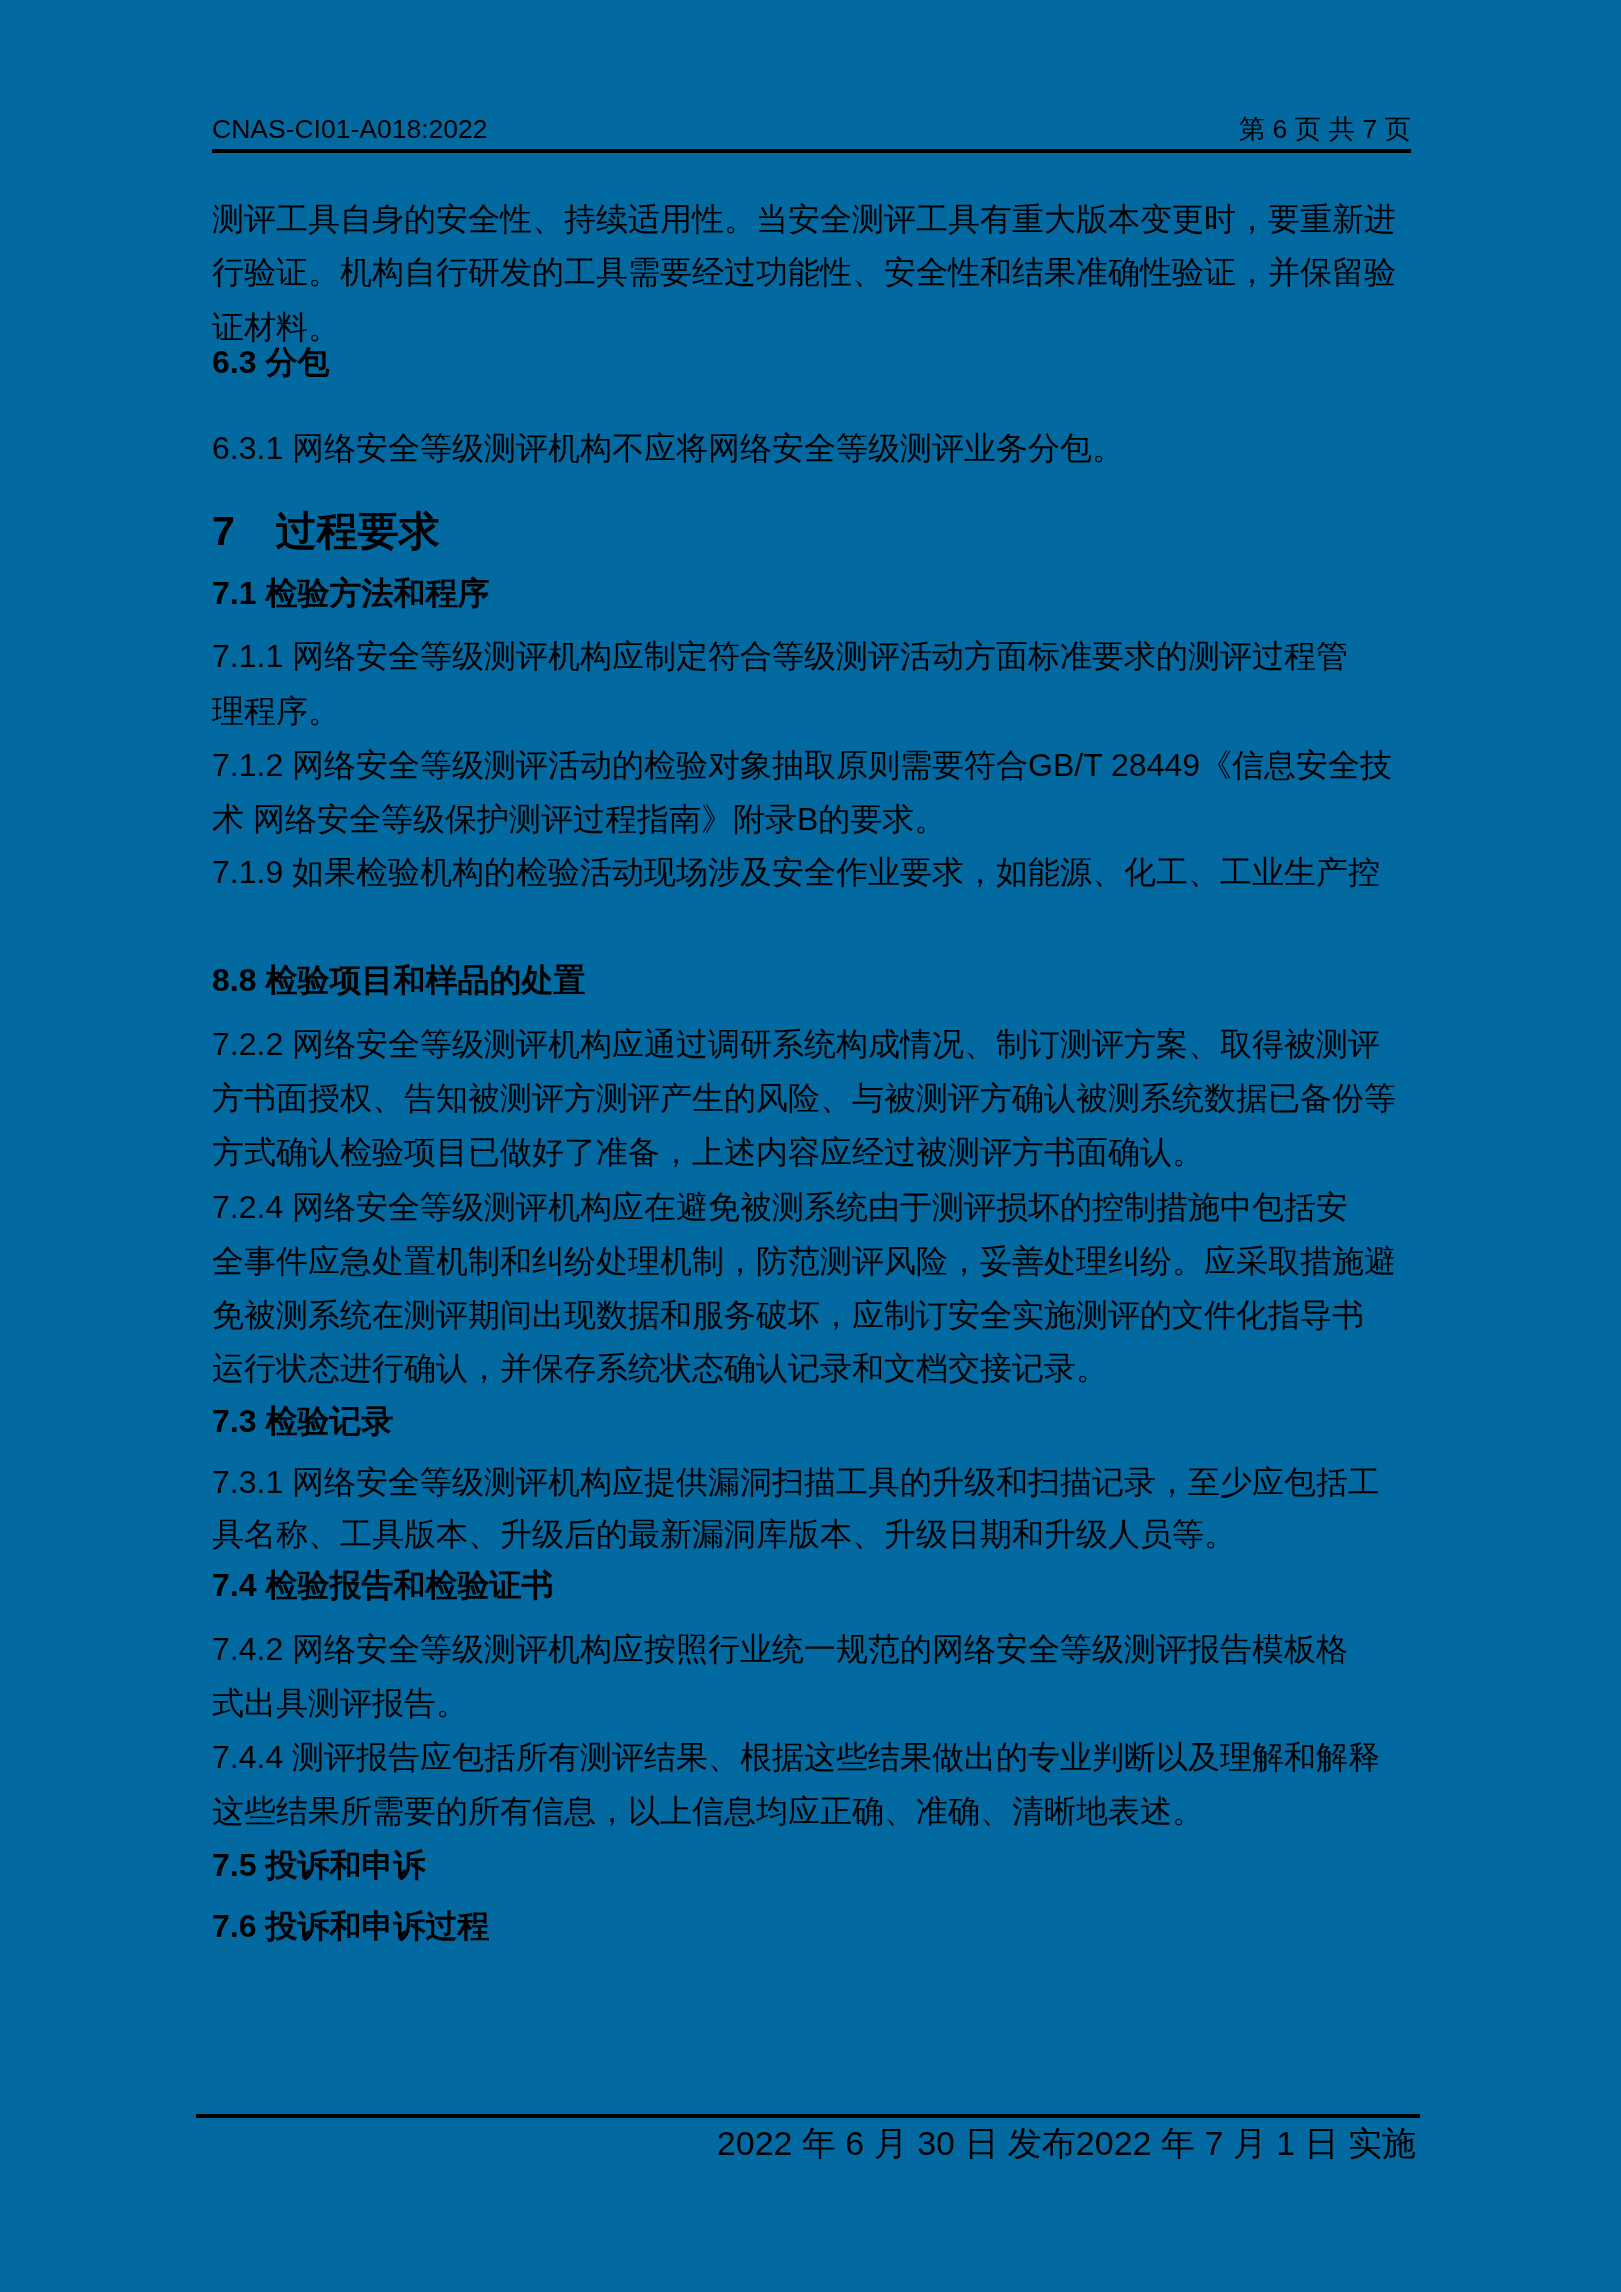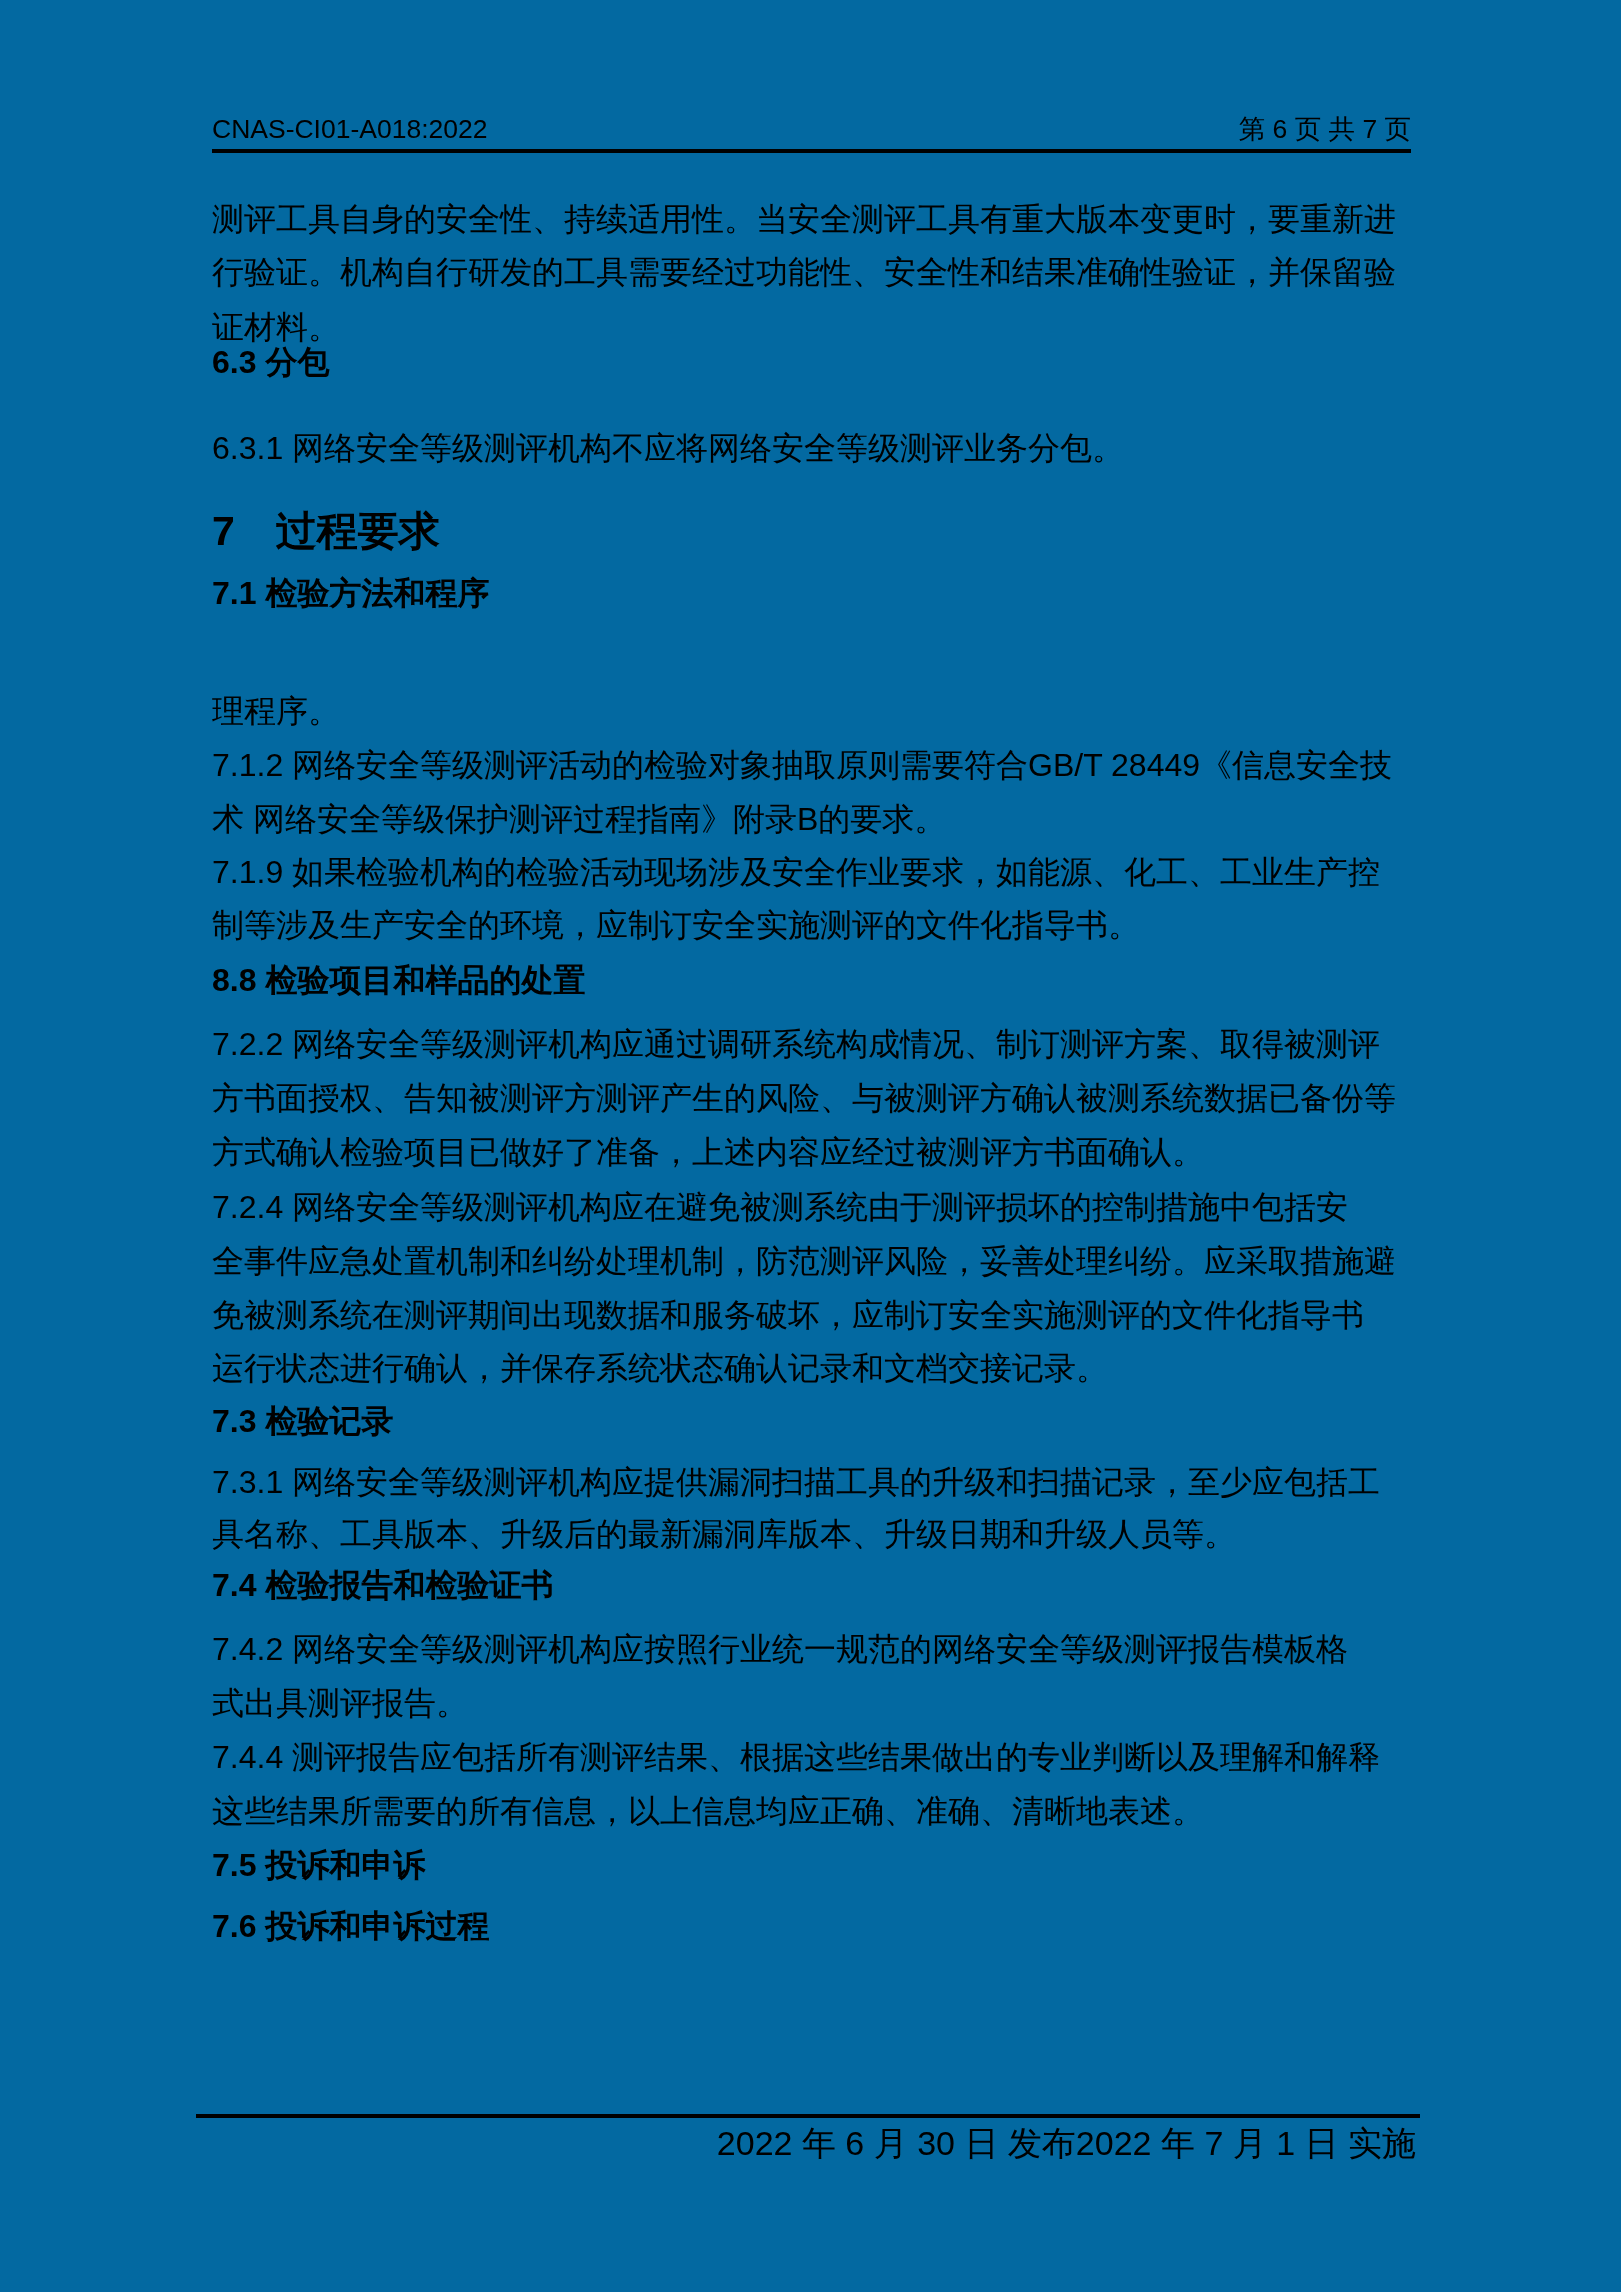--- a/index.html
+++ b/index.html
@@ -76,25 +76,25 @@
   </div>
   <div class="header-rule"></div>
 
   <div class="line body-line" style="top:255px">行验证。机构自行研发的工具需要经过功能性、安全性和结果准确性验证，并保留验</div>
   <div class="line body-line" style="top:202px">测评工具自身的安全性、持续适用性。当安全测评工具有重大版本变更时，要重新进</div>
   <div class="line body-line" style="top:310px">证材料。</div>
   <div class="line h2-line" style="top:345px">6.3 分包</div>
   <div class="line body-line" style="top:431px">6.3.1 网络安全等级测评机构不应将网络安全等级测评业务分包。</div>
   <div class="line h1-line" style="top:493px">7　过程要求</div>
   <div class="line h2-line" style="top:576px">7.1 检验方法和程序</div>
+  <div class="line body-line" style="top:639px">7.1.1 网络安全等级测评机构应制定符合等级测评活动方面标准要求的测评过程管</div>
   <div class="line body-line" style="top:694px">理程序。</div>
   <div class="line body-line" style="top:748px">7.1.2 网络安全等级测评活动的检验对象抽取原则需要符合GB/T 28449《信息安全技</div>
   <div class="line body-line" style="top:802px">术 网络安全等级保护测评过程指南》附录B的要求。</div>
   <div class="line body-line" style="top:855px">7.1.9 如果检验机构的检验活动现场涉及安全作业要求，如能源、化工、工业生产控</div>
-  <div class="line body-line" style="top:908px">制等涉及生产安全的环境，应制订安全实施测评的文件化指导书。</div>
   <div class="line h2-line" style="top:963px">8.8 检验项目和样品的处置</div>
   <div class="line body-line" style="top:1027px">7.2.2 网络安全等级测评机构应通过调研系统构成情况、制订测评方案、取得被测评</div>
   <div class="line body-line" style="top:1081px">方书面授权、告知被测评方测评产生的风险、与被测评方确认被测系统数据已备份等</div>
   <div class="line body-line" style="top:1135px">方式确认检验项目已做好了准备，上述内容应经过被测评方书面确认。</div>
   <div class="line body-line" style="top:1190px">7.2.4 网络安全等级测评机构应在避免被测系统由于测评损坏的控制措施中包括安</div>
   <div class="line body-line" style="top:1244px">全事件应急处置机制和纠纷处理机制，防范测评风险，妥善处理纠纷。应采取措施避</div>
   <div class="line body-line" style="top:1298px">免被测系统在测评期间出现数据和服务破坏，应制订安全实施测评的文件化指导书</div>
   <div class="line body-line" style="top:1351px">运行状态进行确认，并保存系统状态确认记录和文档交接记录。</div>
   <div class="line h2-line" style="top:1404px">7.3 检验记录</div>
   <div class="line body-line" style="top:1465px">7.3.1 网络安全等级测评机构应提供漏洞扫描工具的升级和扫描记录，至少应包括工</div>

